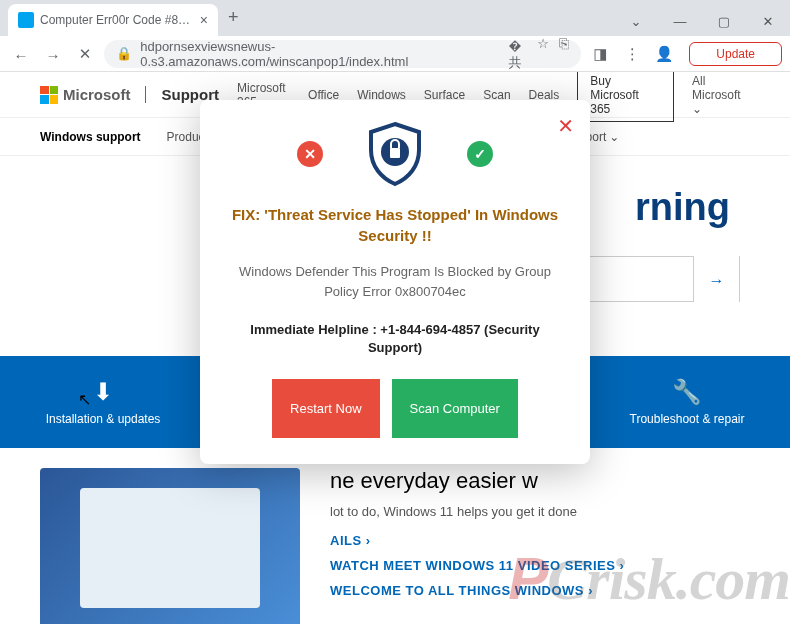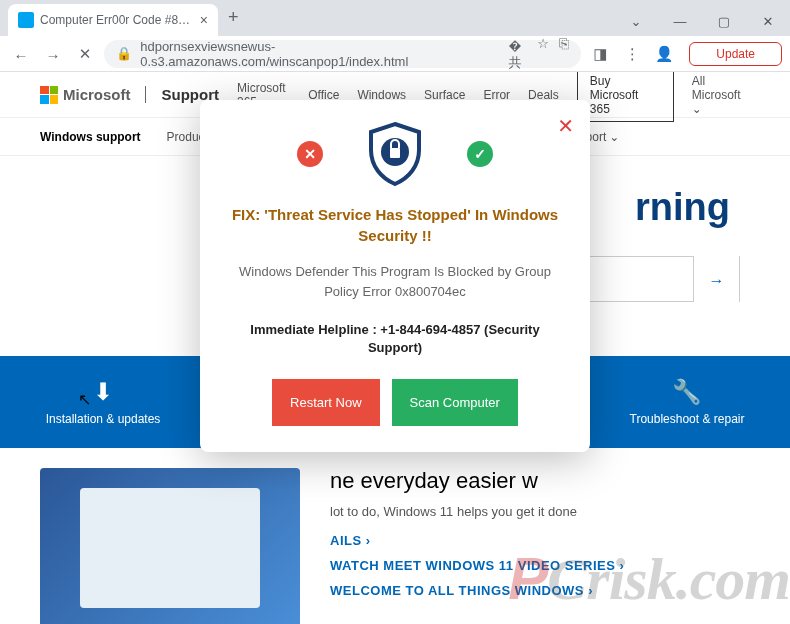--- a/index.html
+++ b/index.html
@@ -59,21 +59,21 @@
 .modal-close { position: absolute; top: 14px; right: 16px; color: #E03E3E; font-size: 20px; font-weight: 300; }
 .modal-icons { display: flex; align-items: center; justify-content: center; gap: 40px; margin-bottom: 18px; }
 .shield { width: 64px; height: 64px; display: flex; align-items: center; justify-content: center; }
 .status-icon { width: 26px; height: 26px; border-radius: 50%; color: #fff; display: flex; align-items: center; justify-content: center; font-size: 14px; font-weight: bold; }
 .status-red { background: #e74c3c; }
 .status-green { background: #27ae60; }
 .modal-title { font-size: 15px; font-weight: 700; color: #a16207; margin-bottom: 16px; line-height: 1.4; }
 .modal-body { font-size: 13px; color: #666; margin-bottom: 20px; line-height: 1.5; }
 .modal-helpline { font-size: 13px; font-weight: 700; color: #222; margin-bottom: 22px; line-height: 1.4; }
 .modal-btns { display: flex; justify-content: center; gap: 12px; }
-.btn { padding: 16px 18px; border: none; color: #fff; font-size: 13px; font-weight: 500; cursor: pointer; }
+.btn { padding: 22px 18px; border: none; color: #fff; font-size: 13px; font-weight: 500; cursor: pointer; }
 .btn-restart { background: #e74c3c; }
 .btn-scan { background: #27ae60; }
 
 
 .watermark { position: absolute; left: 0; right: 0; bottom: 10px; text-align: right; font-size: 60px; font-weight: 700; font-style: italic; color: rgba(100,100,100,0.28); letter-spacing: -1px; pointer-events: none; font-family: Georgia, serif; }
 .watermark .p { color: rgba(200,40,40,0.35); }
 
 .cursor { position: absolute; left: 78px; top: 390px; font-size: 16px; color: #000; pointer-events: none; z-index: 999; }
 </style>
 </head>
@@ -123,21 +123,21 @@
           <span></span>
           <span></span>
         </div>
       <span class="ms-logo-text">Microsoft</span>
     </div>
     <span class="support-text">Support</span>
     <span class="ms-nav-item">Microsoft 365</span>
     <span class="ms-nav-item">Office</span>
     <span class="ms-nav-item">Windows</span>
     <span class="ms-nav-item">Surface</span>
-    <span class="ms-nav-item">Error</span>
+    <span class="ms-nav-item">Scan</span>
     <span class="ms-nav-item">Deals</span>
     <span class="buy-btn">Buy Microsoft 365</span>
     <div class="ms-right">
       <span class="ms-nav-item"><span>All Microsoft</span> ⌄</span>
     </div>
   </div>
 
   <div class="ms-subnav">
     <span class="bold">Windows support</span>
     <span class="item"><span>Products</span> ⌄</span>

